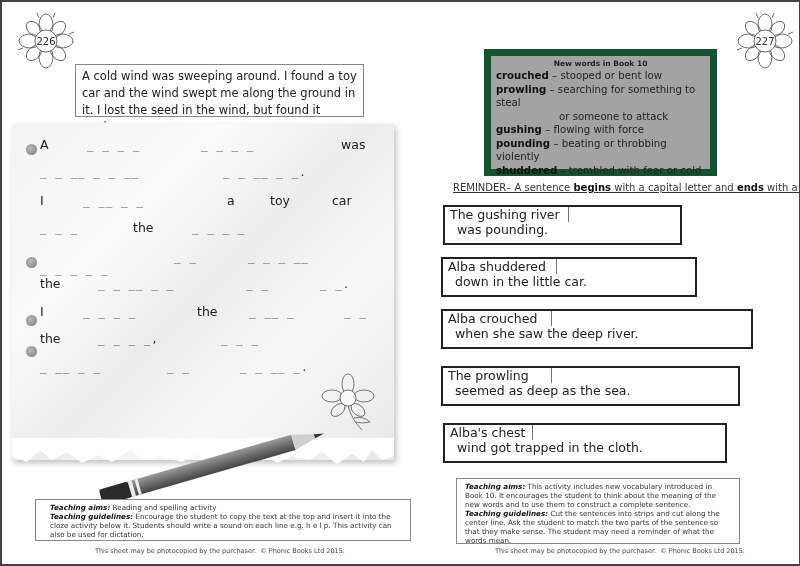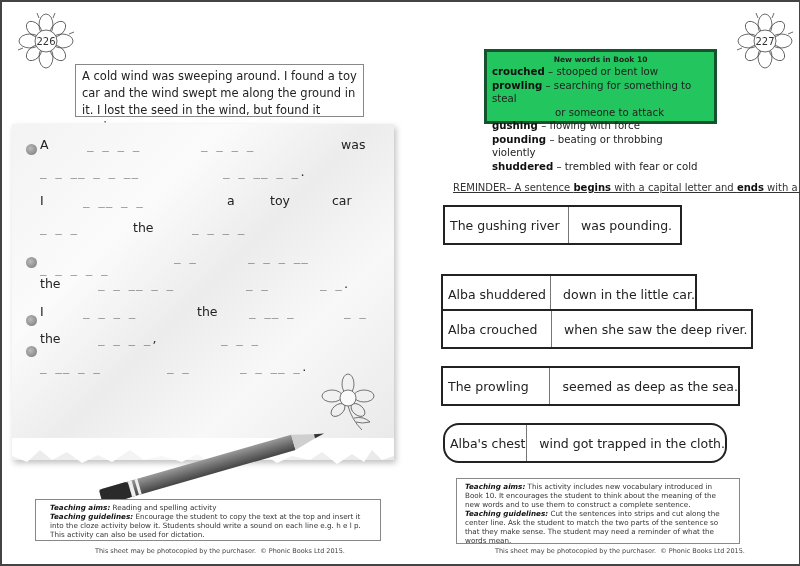--- a/index.html
+++ b/index.html
@@ -27,37 +27,37 @@
     .hole { position: absolute; left: 14px; width: 11px; height: 11px; border-radius: 50%; background: radial-gradient(circle at 40% 40%, #bbb, #777); }
 
     .cloze-line { position: absolute; left: 40px; width: 340px; height: 20px; font-size: 12.5px; color: #222; }
     .cloze-line span { position: absolute; top: 0; white-space: pre; }
     .blank { letter-spacing: 1px; font-family: "DejaVu Sans Mono", monospace; font-size: 11px; top: 2px !important; color: #333; }
 
     .pencil { position: absolute; left: 85px; top: 420px; width: 250px; height: 80px; }
     .deco-flower { position: absolute; left: 318px; top: 372px; width: 60px; height: 60px; }
 
     .notes-box { position: absolute; border: 1px solid #888; background: #fff; font-size: 7.2px; line-height: 9px; color: #333; padding: 3px 8px; }
-    .page-left .notes-box { left: 35px; top: 499px; width: 346px; height: 42px; padding-left: 14px; }
+    .page-left .notes-box { left: 35px; top: 499px; width: 376px; height: 42px; padding-left: 14px; }
     .page-right .notes-box { left: 56px; top: 478px; width: 284px; height: 66px; }
     .notes-box b { color: #111; font-style: italic; }
 
     .footer { position: absolute; font-size: 6.5px; color: #444; white-space: pre; }
     .page-left .footer { left: 95px; top: 547px; }
     .page-right .footer { left: 95px; top: 547px; }
 
-    .words-box { position: absolute; left: 84px; top: 49px; width: 233px; height: 75px; border: 3px solid #14532d; background: #22c55e; padding: 3px 5px; font-size: 10.2px; line-height: 13.5px; color: #222; }
+    .words-box { position: absolute; left: 84px; top: 49px; width: 233px; height: 127px; border: 7px solid #14532d; background: #a3a3a3; padding: 3px 5px; font-size: 10.2px; line-height: 13.5px; color: #222; }
     .words-box .wb-title { text-align: center; font-size: 7.5px; font-weight: bold; line-height: 10px; }
     .words-box .indent { padding-left: 63px; }
     .words-box b { color: #111; }
 
     .reminder { position: absolute; left: 53px; top: 182px; font-size: 10px; color: #333; white-space: pre; text-decoration: underline; }
     .reminder b { color: #111; }
 
-    .strip { position: absolute; border: 2px solid #222; background: #fff; display: flex; height: 40px; }
+    .strip { position: absolute; border: 2px solid #222; background: #fff; display: flex; height: 40px; flex-direction: column; }
     .strip .part { display: flex; align-items: center; font-size: 12.5px; color: #222; white-space: pre; padding-left: 5px; }
     .strip .part.first { border-right: 1px solid #777; }
     .strip .part.second { padding-left: 12px; }
   </style>
 </head>
 <body>
 
 <div class="frame"></div>
 
 <div class="page page-left">
@@ -220,33 +220,33 @@
     <div><b>shuddered</b><span> – trembled with fear or cold</span></div>
   </div>
 
   <div class="reminder"><span>REMINDER– A sentence </span><b>begins</b><span> with a capital letter and </span><b>ends</b><span> with a full stop.</span></div>
 
   <div id="strips-container">
       <div class="strip" style="left: 43px; top: 205px; width: 239px;">
         <div class="part first" style="width: 124px;">The gushing river</div>
         <div class="part second">was pounding.</div>
       </div>
-      <div class="strip" style="left: 41px; top: 257px; width: 256px; margin-top: 17px;">
+      <div class="strip" style="left: 41px; top: 257px; width: 256px;">
         <div class="part first" style="width: 114px;">Alba shuddered</div>
         <div class="part second">down in the little car.</div>
       </div>
       <div class="strip" style="left: 41px; top: 309px; width: 312px;">
         <div class="part first" style="width: 109px;">Alba crouched</div>
         <div class="part second">when she saw the deep river.</div>
       </div>
       <div class="strip" style="left: 41px; top: 366px; width: 299px;">
         <div class="part first" style="width: 109px;">The prowling</div>
         <div class="part second">seemed as deep as the sea.</div>
       </div>
-      <div class="strip" style="left: 43px; top: 423px; width: 284px; border-radius: 16px;">
+      <div class="strip" style="left: 43px; top: 423px; width: 284px;">
         <div class="part first" style="width: 88px;">Alba's chest</div>
         <div class="part second">wind got trapped in the cloth.</div>
       </div>
     </div>
 
   <div class="notes-box">
     <div><b>Teaching aims:</b><span> This activity includes new vocabulary introduced in Book 10. It encourages the student to think about the meaning of the new words and to use them to construct a complete sentence.</span></div>
     <div><b>Teaching guidelines:</b><span>  Cut the sentences into strips and cut along the center line. Ask the student to match the two parts of the sentence so that they make sense. The student may need a reminder of what the words mean.</span></div>
   </div>
 

